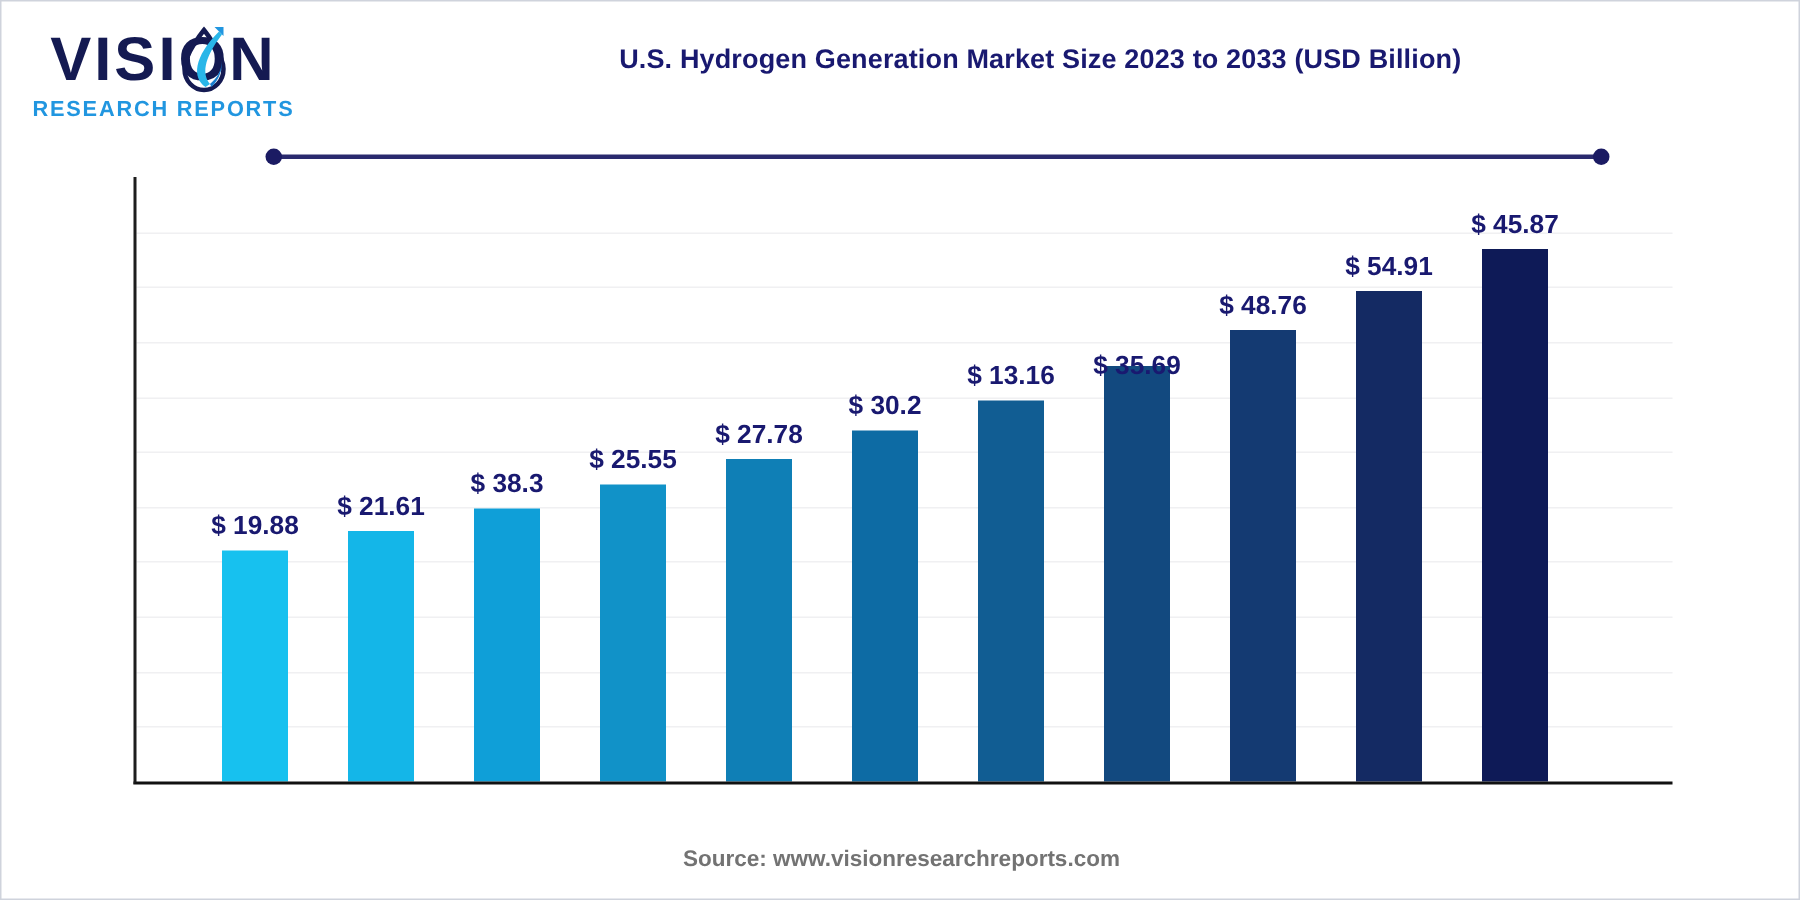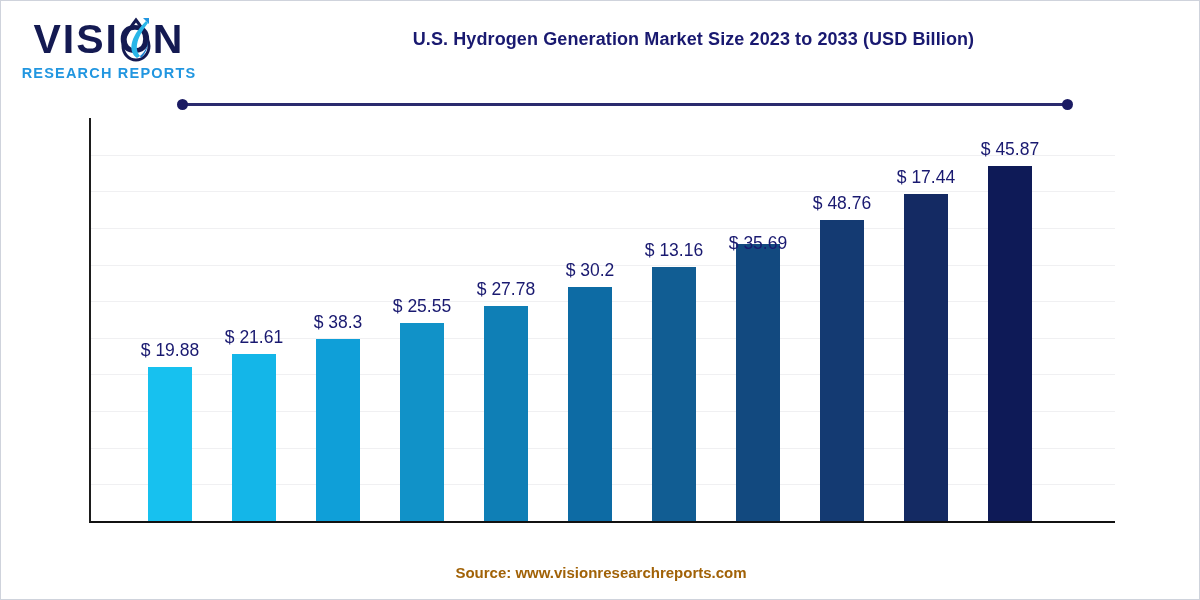--- a/index.html
+++ b/index.html
@@ -131,21 +131,21 @@
   .bar {
     position: absolute;
     bottom: 2px;
     width: 44px;
   }
   .bar-value {
     position: absolute;
     width: 120px;
     text-align: center;
     font-size: 17.5px;
-    font-weight: 400;
+    font-weight: 700;
     color: #191970;
     white-space: nowrap;
     font-family: "Liberation Sans", sans-serif;
   }
   .tick-label {
     position: absolute;
     width: 120px;
     text-align: center;
     font-size: 19px;
     font-weight: 700;
@@ -162,21 +162,21 @@
   }
 
   #source-note {
     position: absolute;
     left: 0;
     top: 563px;
     width: 1200px;
     text-align: center;
     font-size: 15px;
     font-weight: 700;
-    color: #a16207;
+    color: #737373;
     font-family: "Liberation Sans", sans-serif;
   }
 </style>
 </head>
 <body>
 
 <div id="page">
 
   <div id="logo">
     <div id="logo-word">VISION</div>
@@ -223,21 +223,21 @@
         <div class="bar-value" style="left: 357px; top: 160.705px;">$ 27.78</div>
         <div class="bar" style="left: 479px; height: 234.05px; background: rgb(13, 107, 164);"></div>
         <div class="bar-value" style="left: 441px; top: 141.95px;">$ 30.2</div>
         <div class="bar" style="left: 563px; height: 254.432px; background: rgb(17, 93, 147);"></div>
         <div class="bar-value" style="left: 525px; top: 121.567px;">$ 13.16</div>
         <div class="bar" style="left: 647px; height: 276.597px; background: rgb(18, 73, 127);"></div>
         <div class="bar-value" style="left: 609px; top: 115px;">$ 35.69</div>
         <div class="bar" style="left: 731px; height: 300.777px; background: rgb(20, 58, 114);"></div>
         <div class="bar-value" style="left: 693px; top: 75.2225px;">$ 48.76</div>
         <div class="bar" style="left: 815px; height: 326.972px; background: rgb(20, 42, 99);"></div>
-        <div class="bar-value" style="left: 777px; top: 49.0275px;">$ 17.44</div>
+        <div class="bar-value" style="left: 777px; top: 49.0275px;">$ 54.91</div>
         <div class="bar" style="left: 899px; height: 355.492px; background: rgb(14, 26, 87);"></div>
         <div class="bar-value" style="left: 861px; top: 20.5075px;">$ 45.87</div>
       </div>
     <div id="plot-frame"></div>
   </div>
 
 
   <div id="source-note">Source: www.visionresearchreports.com</div>
 
 </div>

